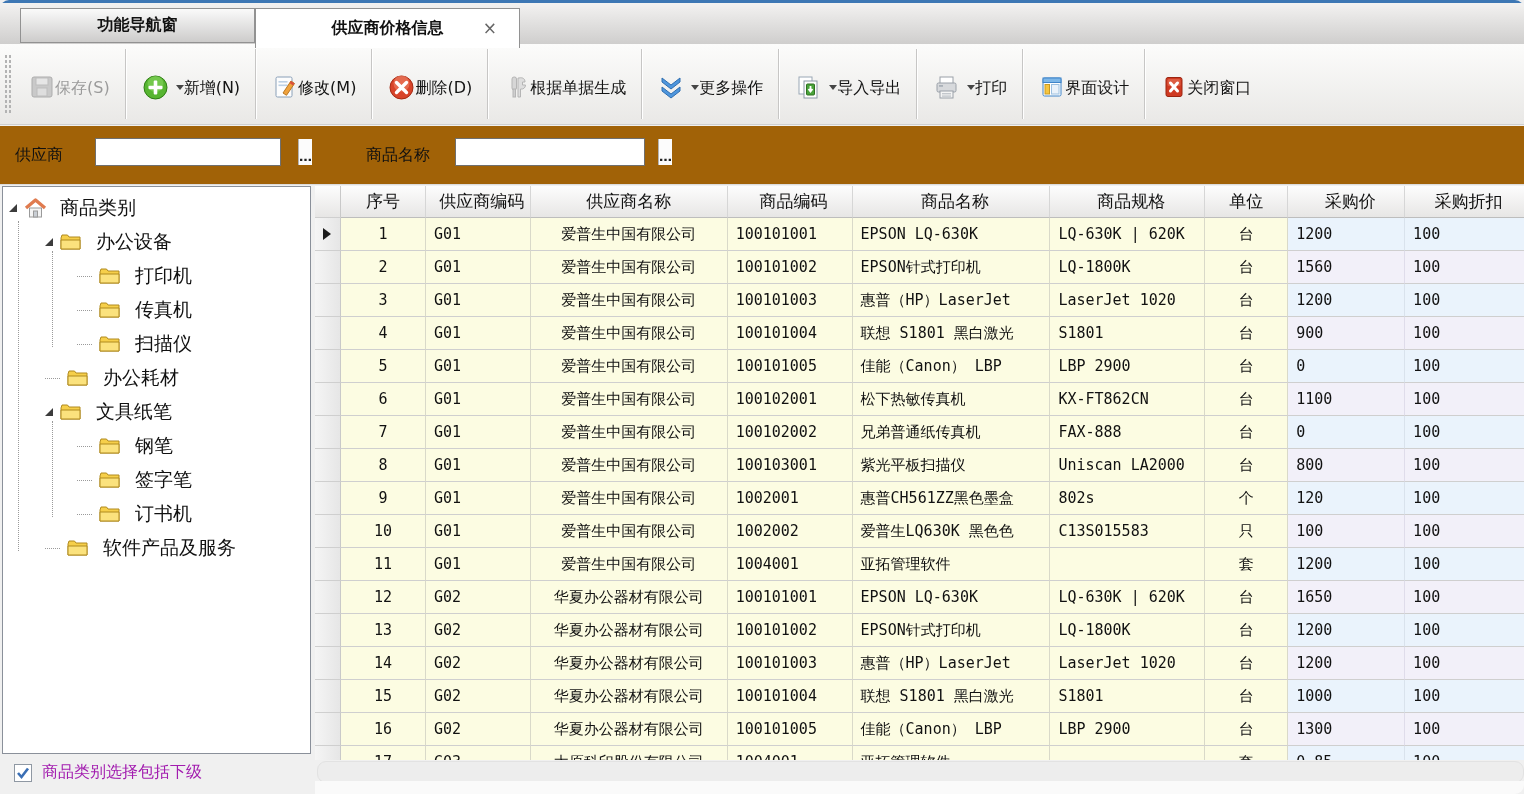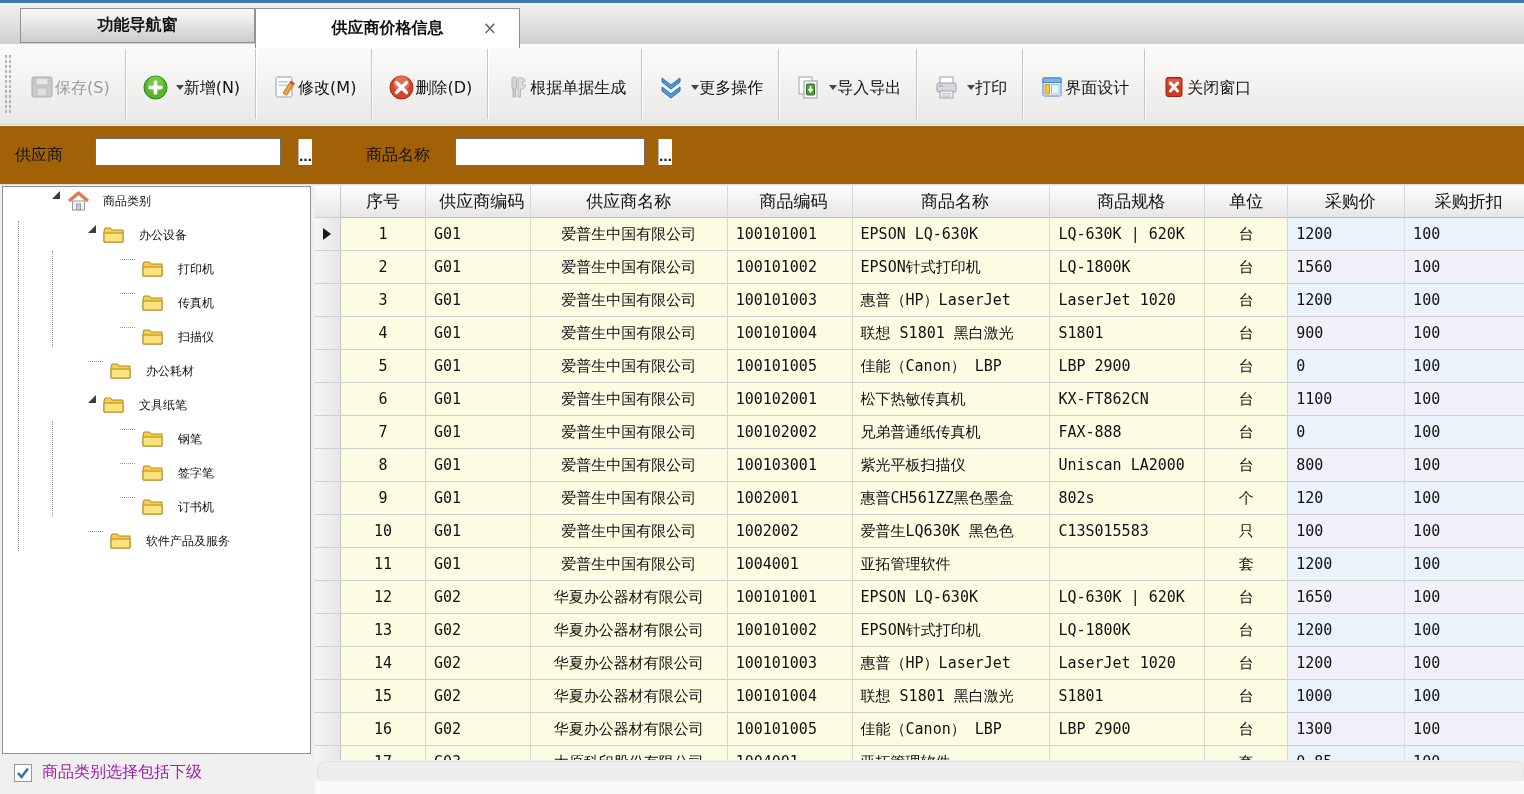--- a/index.html
+++ b/index.html
@@ -1,17 +1,17 @@
 <!DOCTYPE html>
 <html><head>
 <meta charset="utf-8">
 <style>
   html,body{margin:0;padding:0;}
   body{width:1524px;height:794px;font-family:"DejaVu Sans",sans-serif;background:#f0f0f0;}
-  .window{position:relative;width:1524px;height:794px;background:#f0f0f0;overflow:hidden;}
+  .window{position:relative;width:1524px;height:794px;background:#f0f0f0;overflow:hidden;border-radius:9px;}
 
   
   .tabbar{position:absolute;top:0;left:0;right:0;height:44px;background:linear-gradient(#f3f2f1,#cfcecd);border-top:3px solid #3d77b4;box-sizing:border-box;}
   .tab{position:absolute;top:5px;box-sizing:border-box;border:1px solid #929292;display:flex;align-items:center;justify-content:center;font-weight:bold;font-size:16px;color:#111;}
   .tab.inactive{left:20px;width:235px;height:35px;background:linear-gradient(#fafafa,#cdcccb);}
   .tab.active{left:255px;width:265px;height:40px;background:#ffffff;border-bottom:none;z-index:2;}
   .tab-close{position:absolute;right:22px;top:9px;color:#666;font-size:17px;font-weight:normal;cursor:default;}
 
   
   .toolbar{position:absolute;top:44px;left:0;right:0;height:81px;background:linear-gradient(#fcfcfb,#e9e8e6);border-bottom:1px solid #cfcfcf;box-sizing:border-box;display:flex;align-items:stretch;padding-left:16px;}
@@ -27,21 +27,21 @@
   .filterbar{position:absolute;top:126px;left:0;right:0;height:59px;background:#a16207;border-bottom:1px solid #dcdcdc;box-sizing:border-box;font-size:16px;}
   .flabel{position:absolute;top:19px;color:#111;}
   .lookup{position:absolute;top:12px;height:28px;box-sizing:border-box;background:#fff;border:1px solid #6f6f6f;display:flex;}
   .lookup input{flex:1;border:none;outline:none;font-size:15px;padding:0 4px;background:transparent;font-family:"DejaVu Sans",sans-serif;}
   .lookup .dots{width:25px;border-left:1px solid #b5b5b5;background:#fcfcfc;display:flex;align-items:flex-end;justify-content:center;font-weight:bold;font-size:13px;color:#222;line-height:17px;cursor:default;}
   .search-btn{position:absolute;left:989px;top:133px;width:124px;height:37px;box-sizing:border-box;border:1px solid #2a7ab5;border-radius:3px;background:linear-gradient(#a8e2f8,#54bdeb 45%,#2ea6e0);display:flex;align-items:center;justify-content:center;gap:8px;font-size:16px;color:#07223a;box-shadow:inset 0 0 0 1px rgba(255,255,255,.45);}
   .search-btn .dot-border{position:absolute;inset:3px;border:1px dotted #1d5d8f;border-radius:2px;}
 
   
   .tree-panel{position:absolute;left:2px;top:186px;width:309px;height:568px;background:#fff;border:1px solid #8a909a;box-sizing:border-box;padding-top:4px;overflow:hidden;}
-  .tree-row{position:relative;height:34px;display:flex;align-items:flex-start;font-size:12px;color:#111;white-space:nowrap;margin-left:43px;}
+  .tree-row{position:relative;height:34px;display:flex;align-items:center;font-size:19px;color:#111;white-space:nowrap;}
   .tree-row.lvl0{padding-left:6px;}
   .tree-row.lvl1{padding-left:42px;}
   .tree-row.lvl2{padding-left:74px;}
   .expander{width:0;height:0;border-left:8px solid transparent;border-bottom:8px solid #3c3c3c;margin-right:7px;}
   .noexp{width:15px;border-top:1px dotted #9a9a9a;margin-right:7px;}
   .ticon{width:24px;height:20px;margin-right:8px;display:flex;align-items:center;}
   .tlabel{padding:2px 4px;}
   .tree-row.sel .sel-box{position:absolute;left:28px;right:3px;top:2px;bottom:2px;border:1px dotted #6d6d6d;background:#fbfbfb;z-index:-1;}
   .vline{position:absolute;border-left:1px dotted #9a9a9a;width:0;}
 

